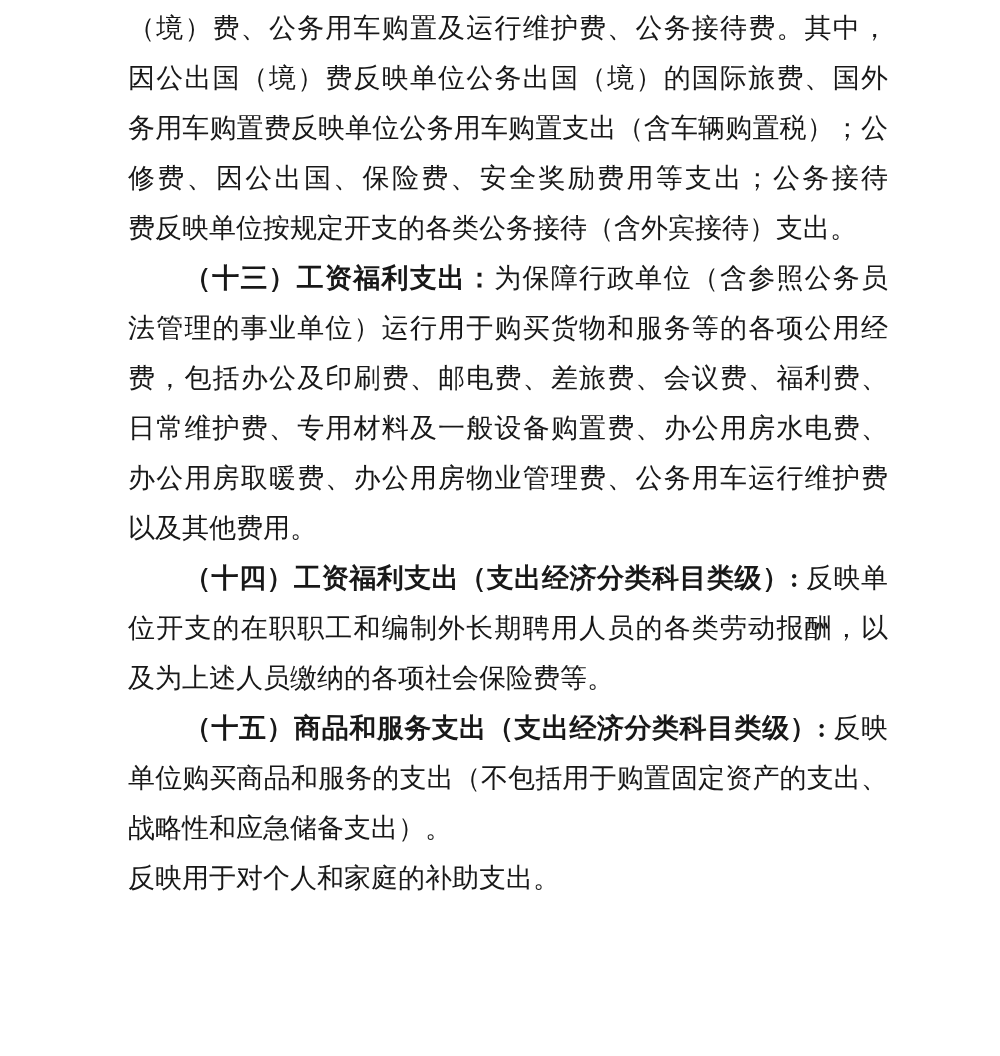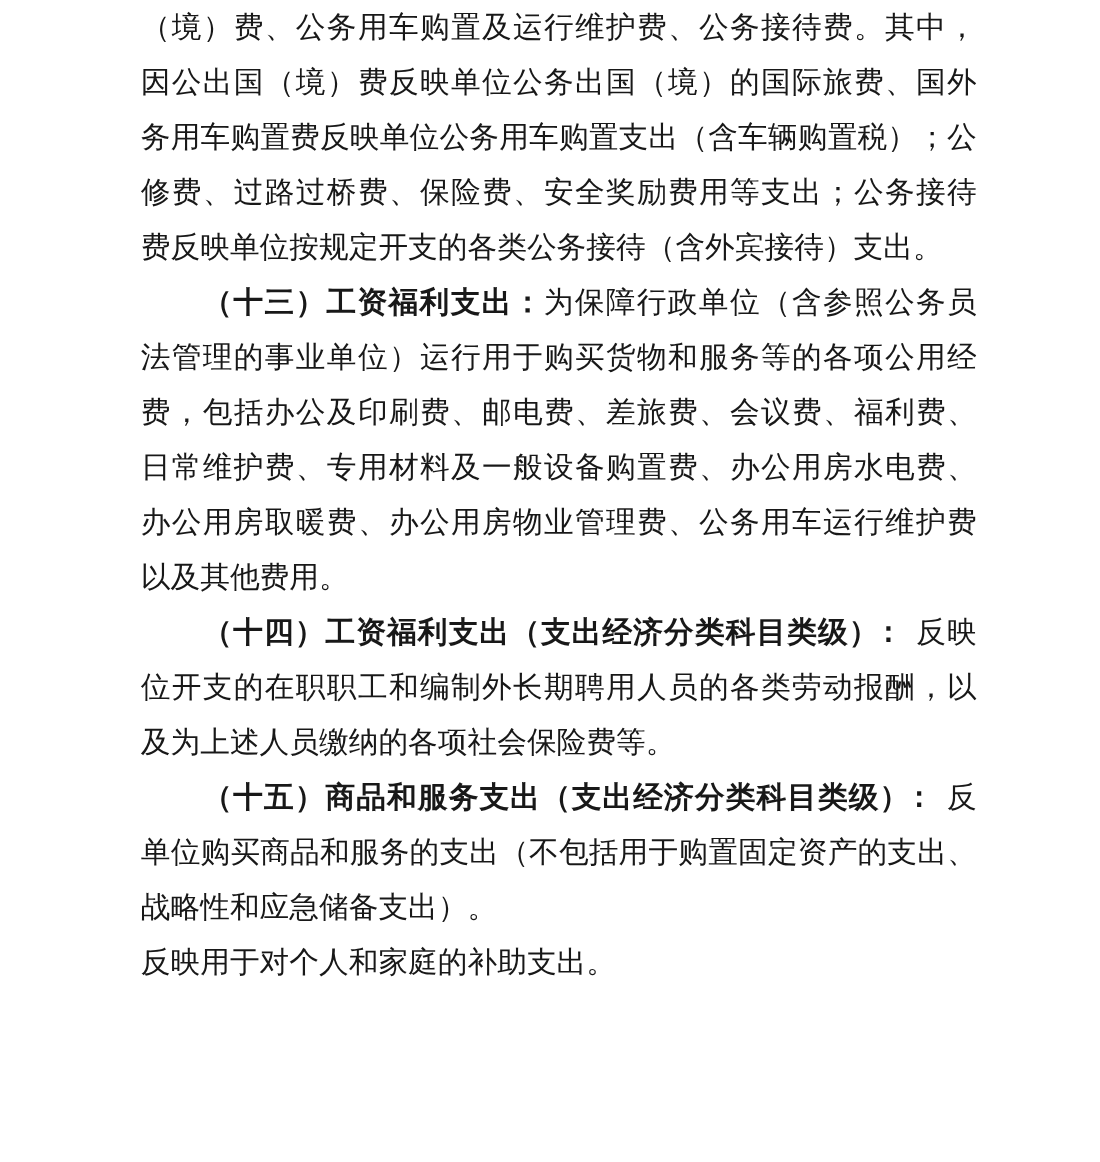--- a/index.html
+++ b/index.html
@@ -7,21 +7,21 @@
     padding: 0;
     background: #ffffff;
   }
   .page {
     position: relative;
     width: 1000px;
     height: 1056px;
     background: #ffffff;
     box-sizing: border-box;
     padding: 3px 112px 0 128px;
-    font-family: Liberation Mono, monospace;
+    font-family: Liberation Serif, serif;
     color: #181818;
     overflow: hidden;
   }
   .doc-body {
     width: 100%;
   }
   .line {
     font-size: 27px;
     line-height: 50px;
     height: 50px;
@@ -41,21 +41,21 @@
   .seg.b { font-weight: bold; }
 </style>
 </head>
 <body>
 
 <div class="page">
   <div class="doc-body">
       <div class="line"><span class="seg">（境）费、公务用车购置及运行维护费、公务接待费。其中，</span></div>
       <div class="line"><span class="seg">因公出国（境）费反映单位公务出国（境）的国际旅费、国外</span></div>
       <div class="line"><span class="seg">务用车购置费反映单位公务用车购置支出（含车辆购置税）；公</span></div>
-      <div class="line"><span class="seg">修费、过路过桥费、保险费、安全奖励费用等支出；公务接待</span></div>
+      <div class="line"><span class="seg">修费、因公出国、保险费、安全奖励费用等支出；公务接待</span></div>
       <div class="line no-justify"><span class="seg">费反映单位按规定开支的各类公务接待（含外宾接待）支出。</span></div>
       <div class="line indent"><span class="seg b">（十三）工资福利支出：</span><span class="seg">为保障行政单位（含参照公务员</span></div>
       <div class="line"><span class="seg">法管理的事业单位）运行用于购买货物和服务等的各项公用经</span></div>
       <div class="line"><span class="seg">费，包括办公及印刷费、邮电费、差旅费、会议费、福利费、</span></div>
       <div class="line"><span class="seg">日常维护费、专用材料及一般设备购置费、办公用房水电费、</span></div>
       <div class="line"><span class="seg">办公用房取暖费、办公用房物业管理费、公务用车运行维护费</span></div>
       <div class="line no-justify"><span class="seg">以及其他费用。</span></div>
       <div class="line indent"><span class="seg b">（十四）工资福利支出（支出经济分类科目类级）:</span><span class="seg"> 反映单</span></div>
       <div class="line"><span class="seg">位开支的在职职工和编制外长期聘用人员的各类劳动报酬，以</span></div>
       <div class="line no-justify"><span class="seg">及为上述人员缴纳的各项社会保险费等。</span></div>

